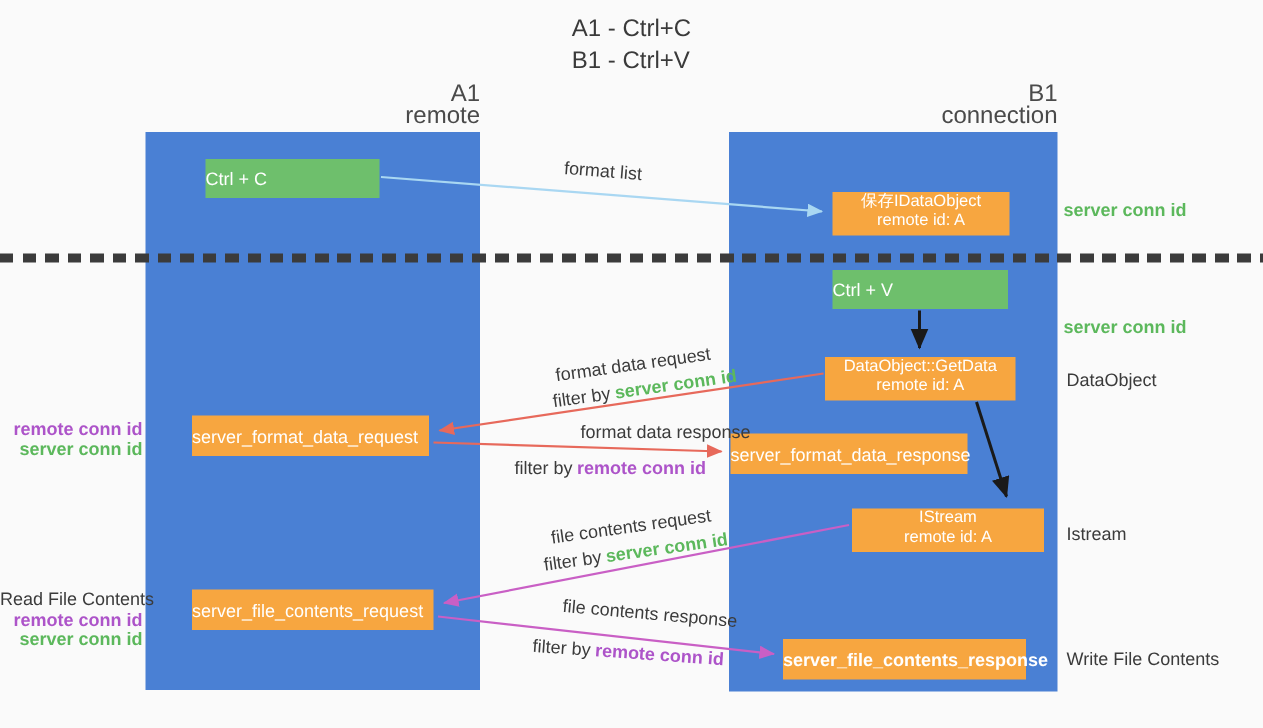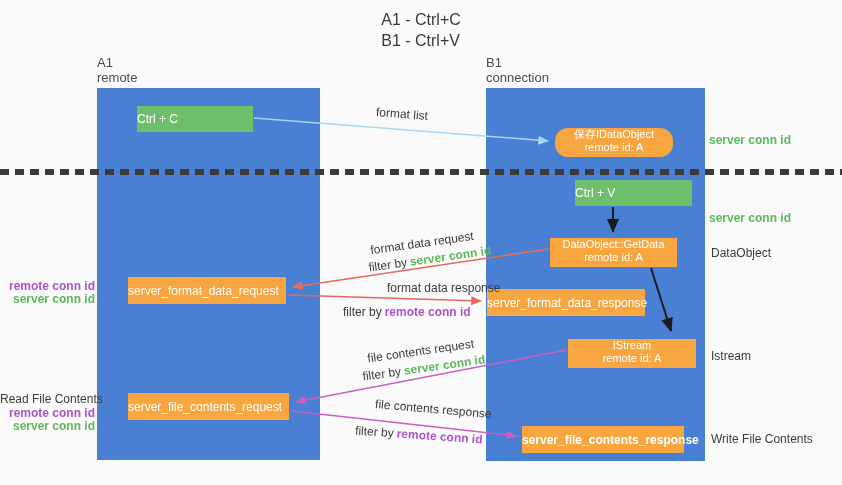--- a/index.html
+++ b/index.html
@@ -1,20 +1,20 @@
 <!DOCTYPE html>
 <html><head>
 <meta charset="utf-8">
 <style>
   html,body{margin:0;padding:0;background:#fafafa;}
   .canvas{position:relative;width:842px;height:468px;background:#fafafa;
     font-family:"Liberation Sans",sans-serif;overflow:hidden;color:#3c3c3c;}
   .title{position:absolute;top:9px;left:0;width:842px;text-align:center;}
   .title-inner{display:inline-block;text-align:left;font-size:16px;line-height:21px;color:#3a3a3a;}
-  .lane-header{position:absolute;text-align:left;font-size:13px;line-height:15px;color:#4a4a4a;}
+  .lane-header{position:absolute;text-align:right;font-size:16px;line-height:15px;color:#4a4a4a;}
   .lane{position:absolute;background:#4a80d4;}
   .separator{position:absolute;left:0;top:169px;width:842px;height:6px;
     background:repeating-linear-gradient(90deg,#3b3b3b 0 9px,transparent 9px 15px);}
   .node{position:absolute;display:flex;align-items:center;justify-content:flex-start;
     color:#fff;text-align:center;font-size:12px;}
   .node.two-line{flex-direction:column;font-size:11px;line-height:13px;}
   .green{background:#6ebf6c;}
   .orange{background:#f7a640;}
   .side-label{position:absolute;font-size:12px;white-space:nowrap;}
   .right-align{text-align:right;}
@@ -47,25 +47,25 @@
   </div>
 
   <div class="lane" style="left:97px;top:88px;width:223px;height:372px;"></div>
   <div class="lane" style="left:486px;top:88px;width:219px;height:373px;"></div>
 
   <div class="separator"></div>
 
   <div class="node green" style="left:137px;top:106px;width:116px;height:26px;">
     <span>Ctrl + C</span>
   </div>
-  <div class="node orange two-line" style="left:555px;top:128px;width:118px;height:29px;border-radius:13px;">
+  <div class="node orange two-line" style="left:555px;top:128px;width:118px;height:29px;">
     <span>保存IDataObject</span>
     <span>remote id: A</span>
   </div>
-  <div class="node green" style="left:575px;top:180px;width:117px;height:26px;">
+  <div class="node green" style="left:555px;top:180px;width:117px;height:26px;">
     <span>Ctrl + V</span>
   </div>
   <div class="node orange two-line" style="left:550px;top:238px;width:127px;height:29px;">
     <span>DataObject::GetData</span>
     <span>remote id: A</span>
   </div>
   <div class="node orange" style="left:487px;top:289px;width:158px;height:27px;">
     <span>server_format_data_response</span>
   </div>
   <div class="node orange" style="left:128px;top:277px;width:158px;height:27px;">

